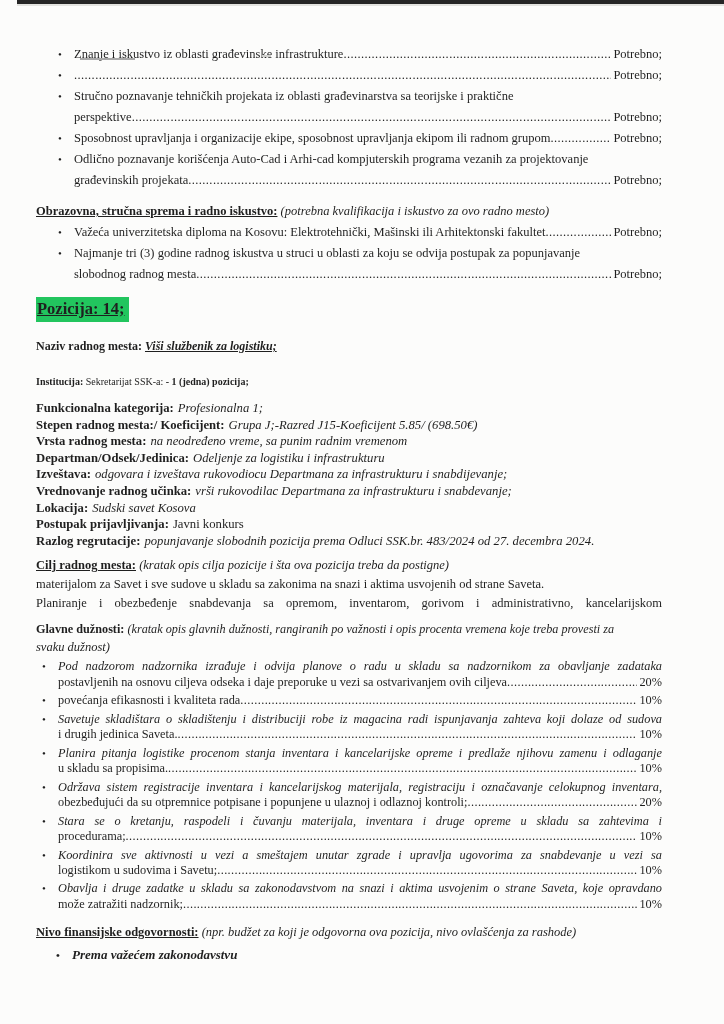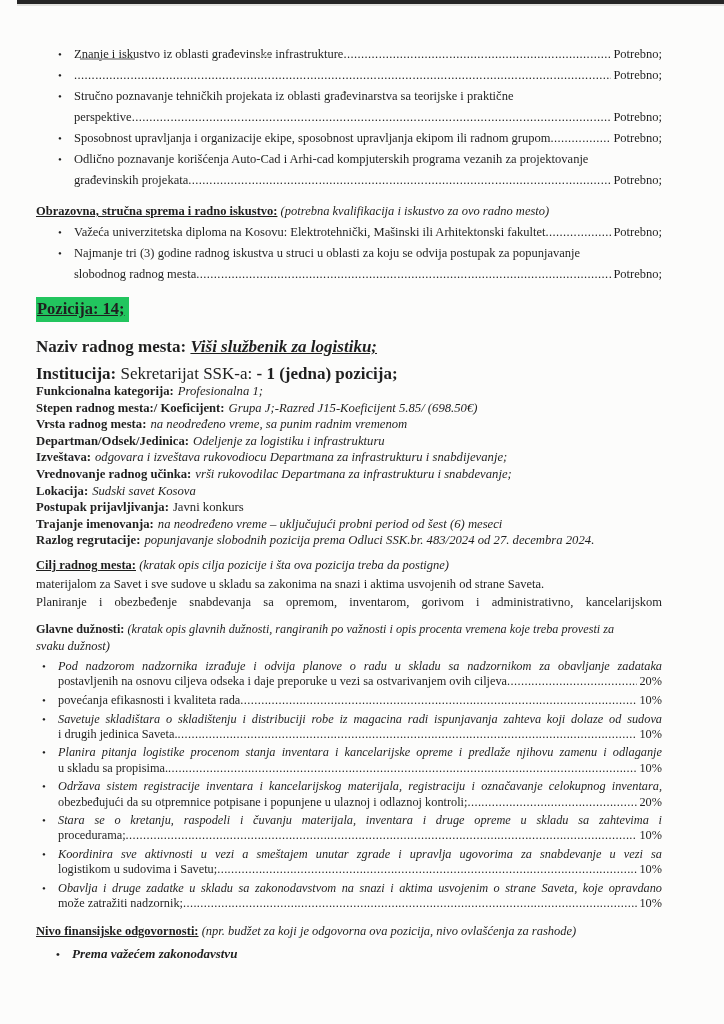--- a/index.html
+++ b/index.html
@@ -34,24 +34,24 @@
 
   .req { line-height:21px; }
   .req .pre-line { white-space:nowrap; }
 
   .section-heading { white-space:nowrap; line-height:21px; margin-top:10px; }
   .section-heading .note { font-style:italic; font-weight:normal; }
 
   .pozicija-wrap { margin-top:12px; line-height:24px; }
   .pozicija { display:inline-block; background:#22c55e; font-size:16.5px; font-weight:bold; text-decoration:underline; padding:0 4px 1px 1px; }
 
-  .naziv-line { margin-top:15px; line-height:19px; font-size:17px; }
-  .inst-line { margin-top:8px; line-height:19px; font-size:17px; }
-
-  .details { line-height:16.6px; font-size:12.7px;font-family:Liberation Serif, serif; }
+  .naziv-line { margin-top:15px; line-height:19px; font-size:12px; }
+  .inst-line { margin-top:16px; line-height:19px; font-size:10px; }
+
+  .details { margin-top:9px; line-height:16.6px; font-size:12.7px;font-family:Liberation Serif, serif; }
   .detail-row .dv { margin-left:4px; }
 
   .goal { margin-top:7px; }
   .goal-heading { line-height:19px; white-space:nowrap; }
   .para-line { line-height:18.5px; }
   .jfull { text-align:justify; text-align-last:justify; }
 
   .duties-heading { margin-top:9px; line-height:17.5px; }
   .duties-heading .hl1 { white-space:nowrap; font-size:12.2px; }
 
@@ -213,23 +213,20 @@
     </div>
 
     <div class="detail-row">
       <span class="b">Lokacija:</span><span class="dv it">Sudski savet Kosova</span>
     </div>
 
     <div class="detail-row">
       <span class="b">Postupak prijavljivanja:</span><span class="dv">Javni konkurs</span>
     </div>
 
-    <div class="detail-row">
-      <span class="b">Trajanje imenovanja:</span><span class="dv it">na neodređeno vreme – uključujući probni period od šest (6) meseci</span>
-    </div>
 
     <div class="detail-row">
       <span class="b">Razlog regrutacije:</span><span class="dv it">popunjavanje slobodnih pozicija prema Odluci SSK.br. 483/2024 od 27. decembra 2024.</span>
     </div>
   </div>
 
 <div class="goal">
   <div class="goal-heading">
     <span class="b u">Cilj radnog mesta:</span>
     <span class="it">(kratak opis cilja pozicije i šta ova pozicija treba da postigne)</span>

